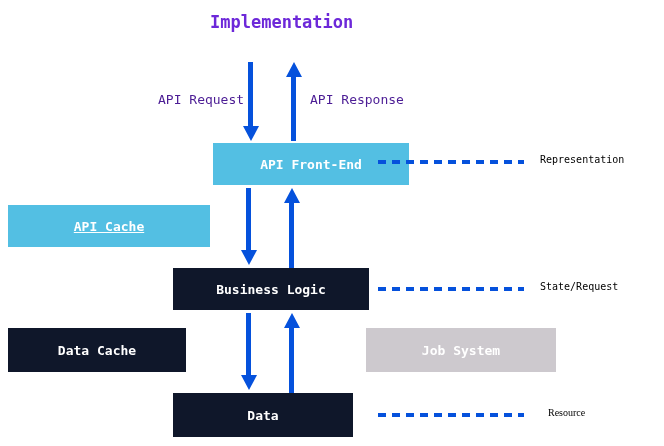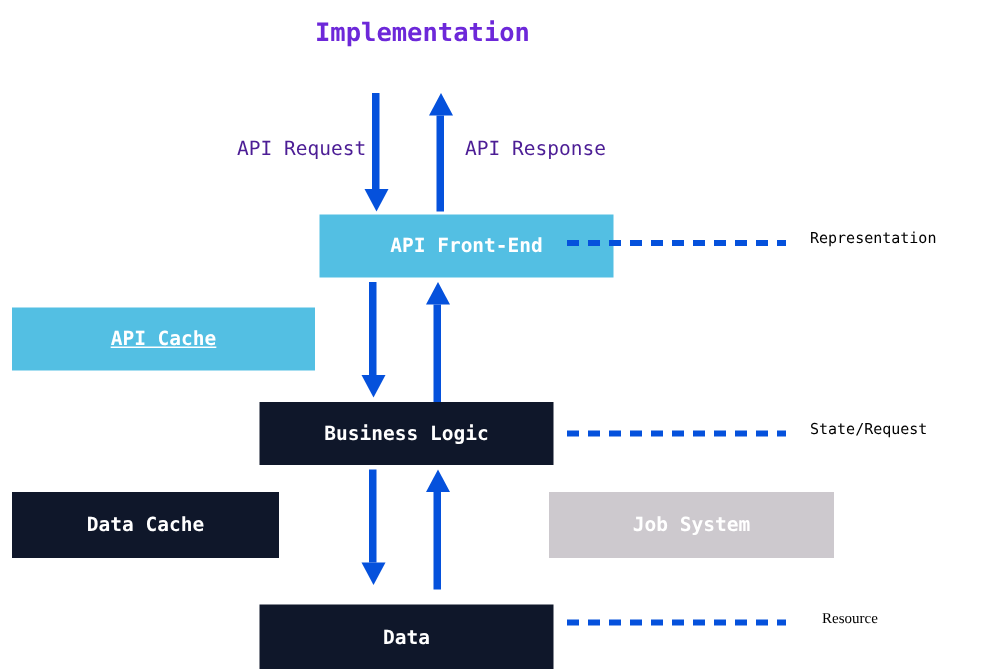--- a/index.html
+++ b/index.html
@@ -118,17 +118,17 @@
 
   <div class="arrow" style="left:240px; top:313px; height:77px;">
     <div class="shaft"></div>
     <div class="head-down"></div>
   </div>
   <div class="arrow" style="left:283px; top:313px; height:80px;">
     <div class="head-up"></div>
     <div class="shaft"></div>
   </div>
 
-  <div class="box box-peach" style="left:173px; top:403px; width:196px; height:44px;">Data</div>
+  <div class="box box-peach" style="left:173px; top:393px; width:180px; height:44px;">Data</div>
   <div class="dash-line" style="left:378px; top:413px;"></div>
   <div class="layer-label" style="left:548px; top:407px;font-family:Liberation Serif, serif;">Resource</div>
 
 </div>
 
 </body></html>

